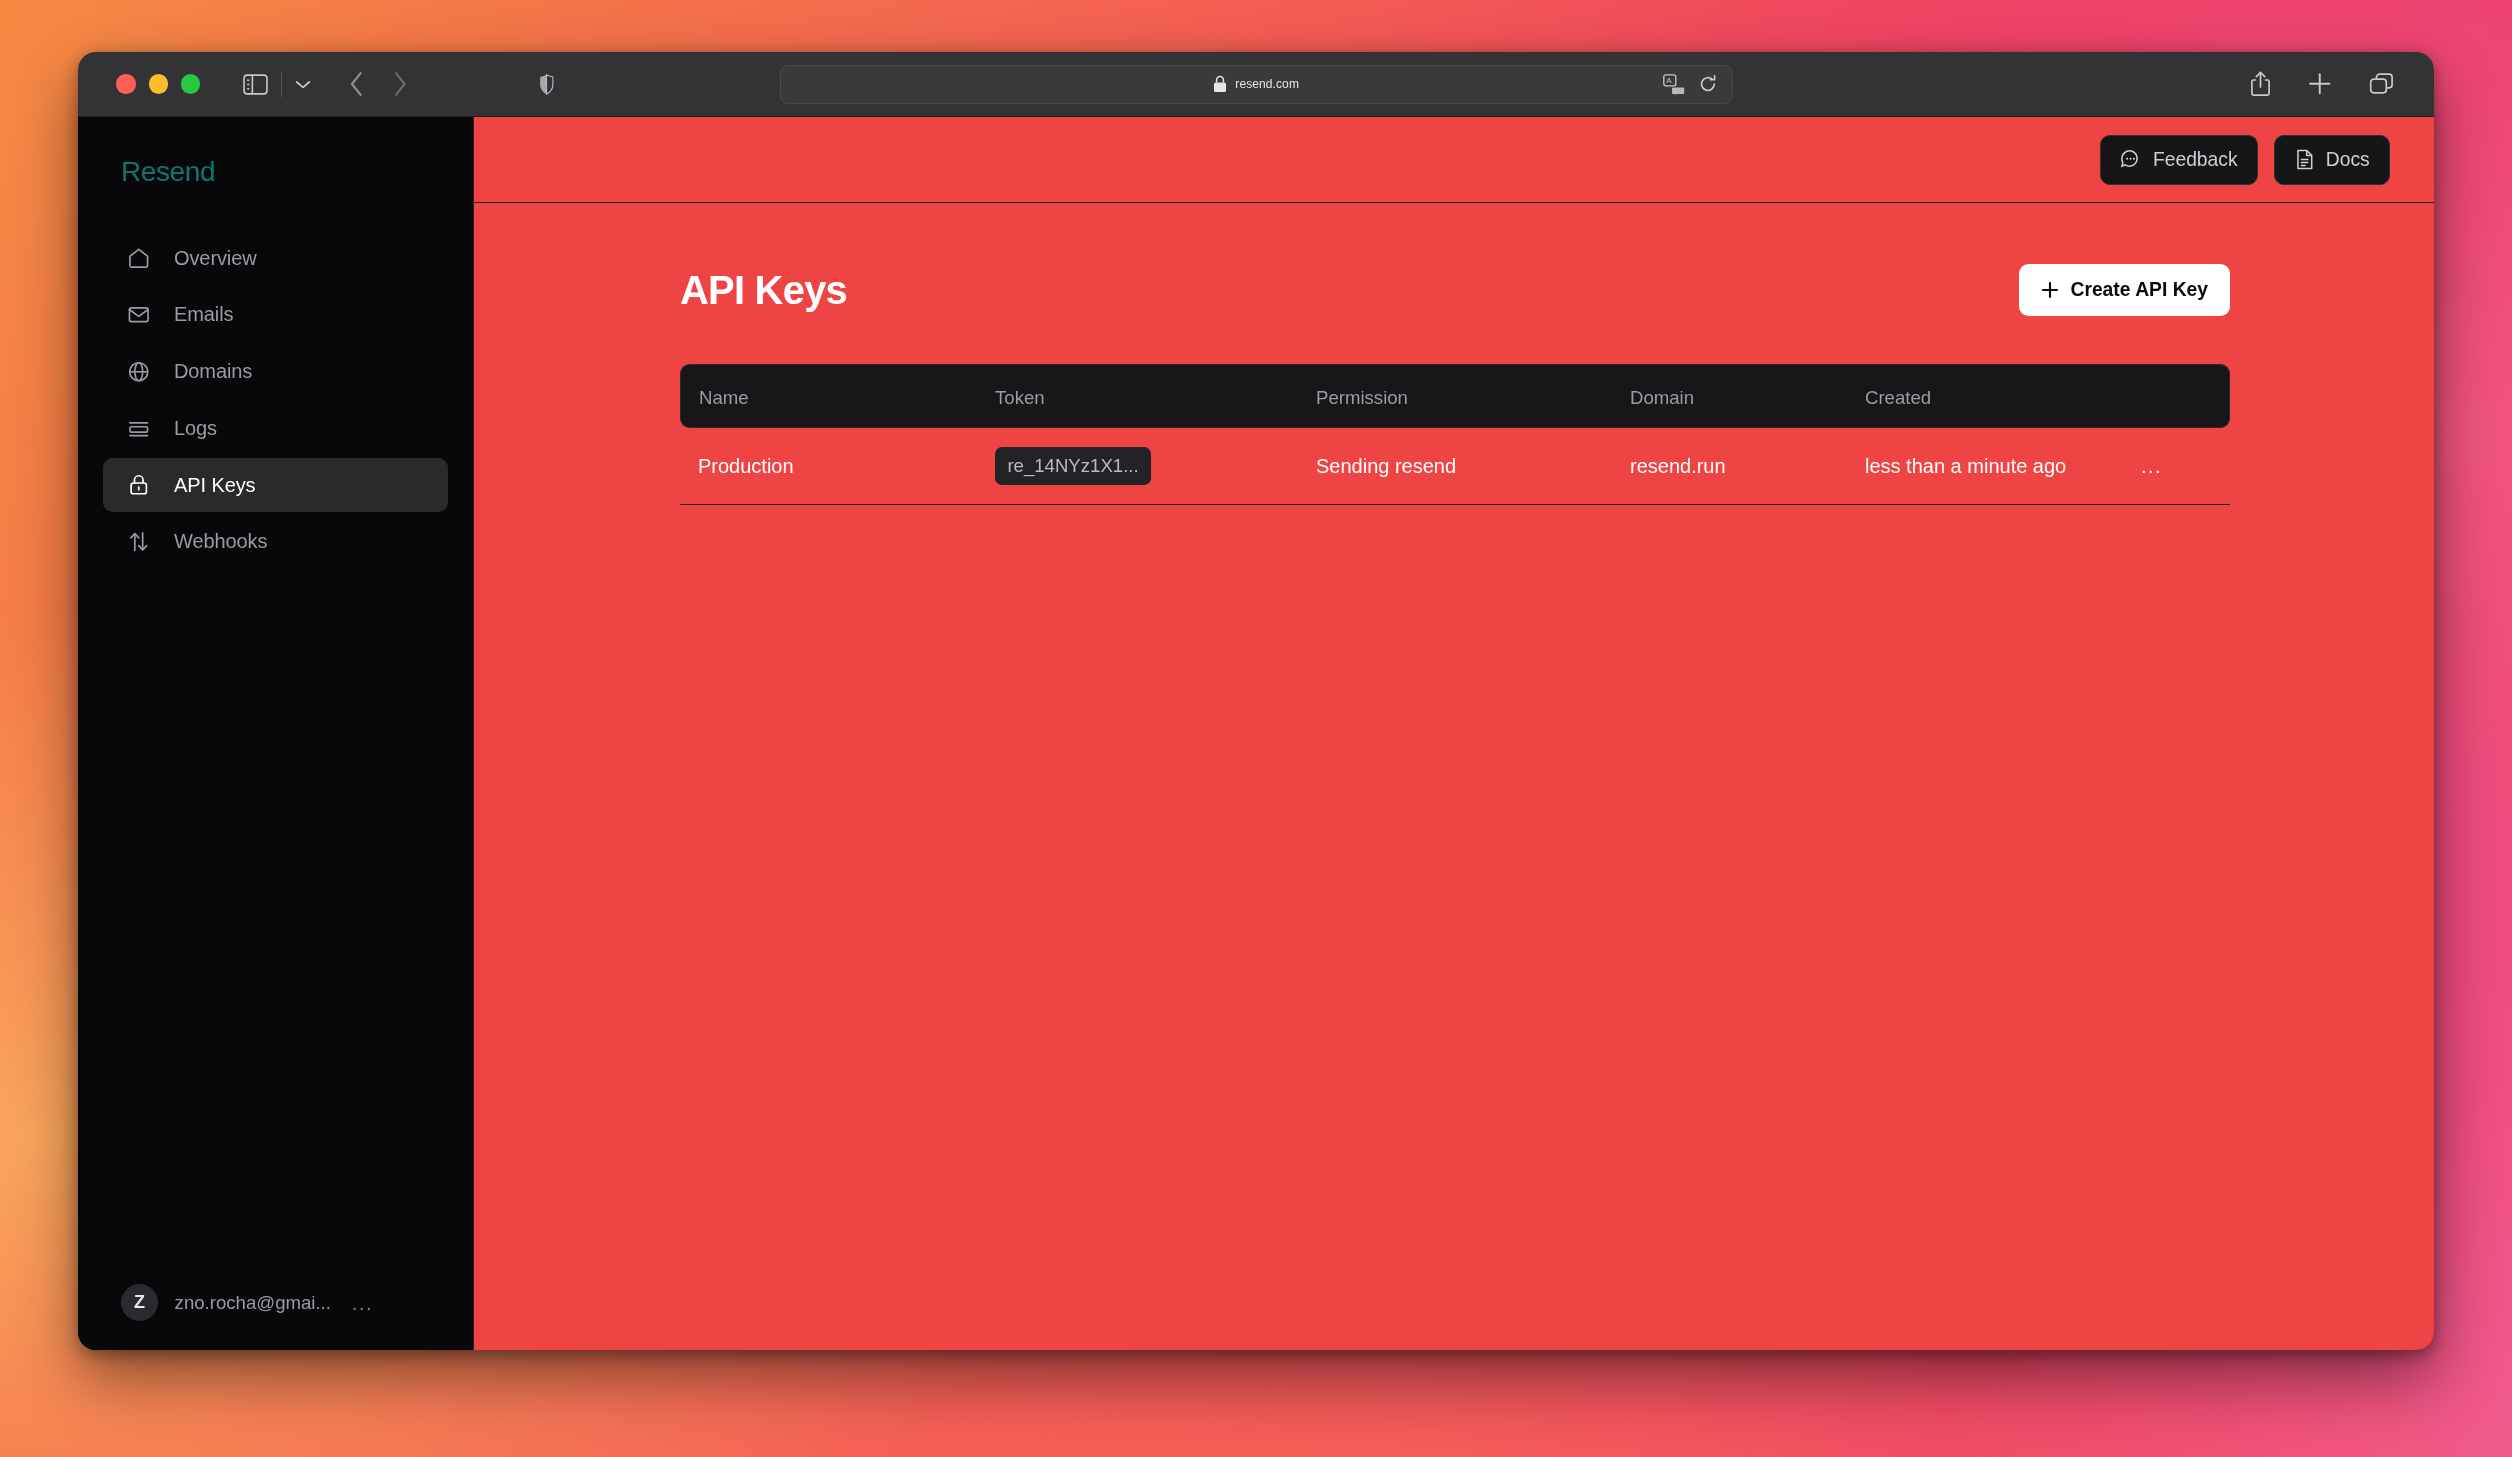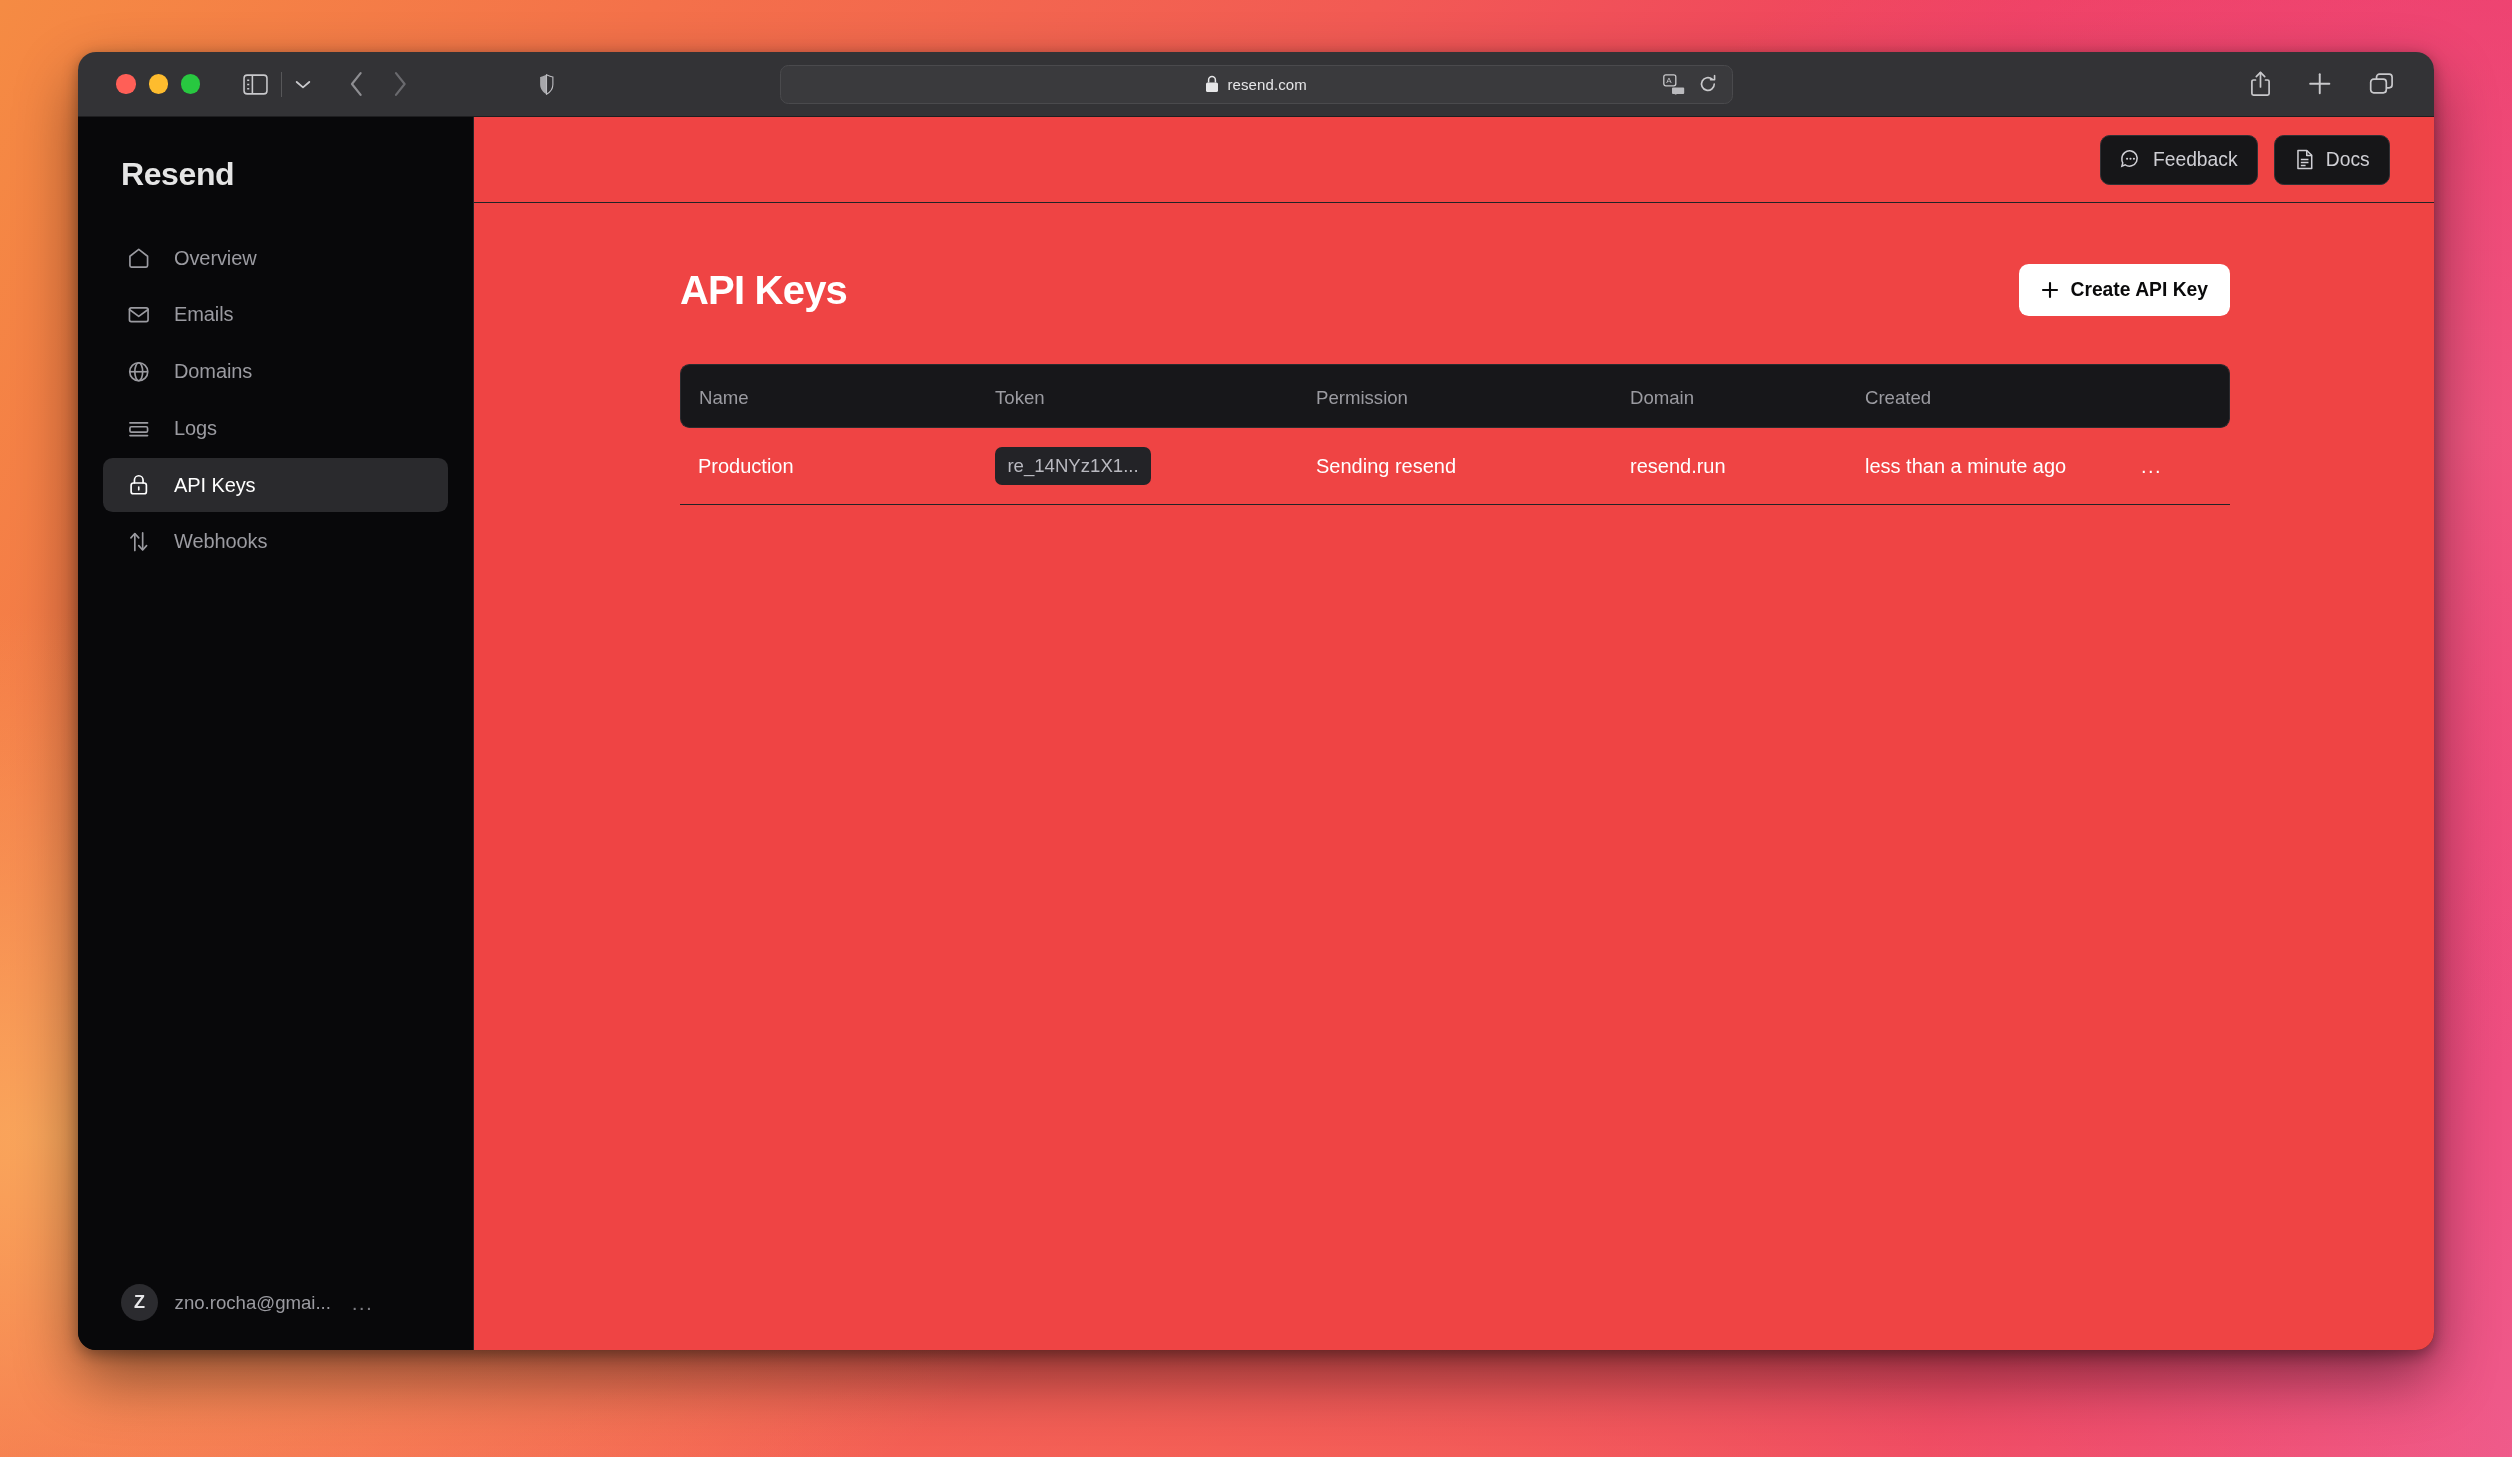--- a/index.html
+++ b/index.html
@@ -90,21 +90,21 @@
     border: 0.7px solid #4a4a4d;
     border-radius: 8.3px;
     display: flex; align-items: center; justify-content: center;
     position: relative;
     pointer-events: auto;
   }
   #address-bar .url-inner {
     display: flex; align-items: center; gap: 8.3px;
   }
   #address-bar .url-text {
-    color: #e6e6e8; font-size: 15px; letter-spacing: 0.1px;
+    color: #e6e6e8; font-size: 12px; letter-spacing: 0.1px;
   }
   #ab-right {
     position: absolute; right: 15px; top: 50%;
     transform: translateY(-50%);
     display: flex; align-items: center; gap: 14px;
     color: #c9c9cc;
   }
 
   #toolbar-right {
     margin-left: auto;
@@ -129,23 +129,23 @@
     display: flex;
     flex-direction: column;
     position: relative;
   }
 
   #brand {
     padding: 39px 0 0 43px;
     height: 86px;
   }
   #brand-text {
-    color: #e5e5e5;
-    font-size: 32px;
-    font-weight: 700;
+    color: #0f766e;
+    font-size: 28px;
+    font-weight: 400;
     letter-spacing: -0.4px;
   }
 
   #nav-list {
     margin-top: 28px;
     padding: 0 25px;
     display: flex;
     flex-direction: column;
     gap: 2.8px;
   }

